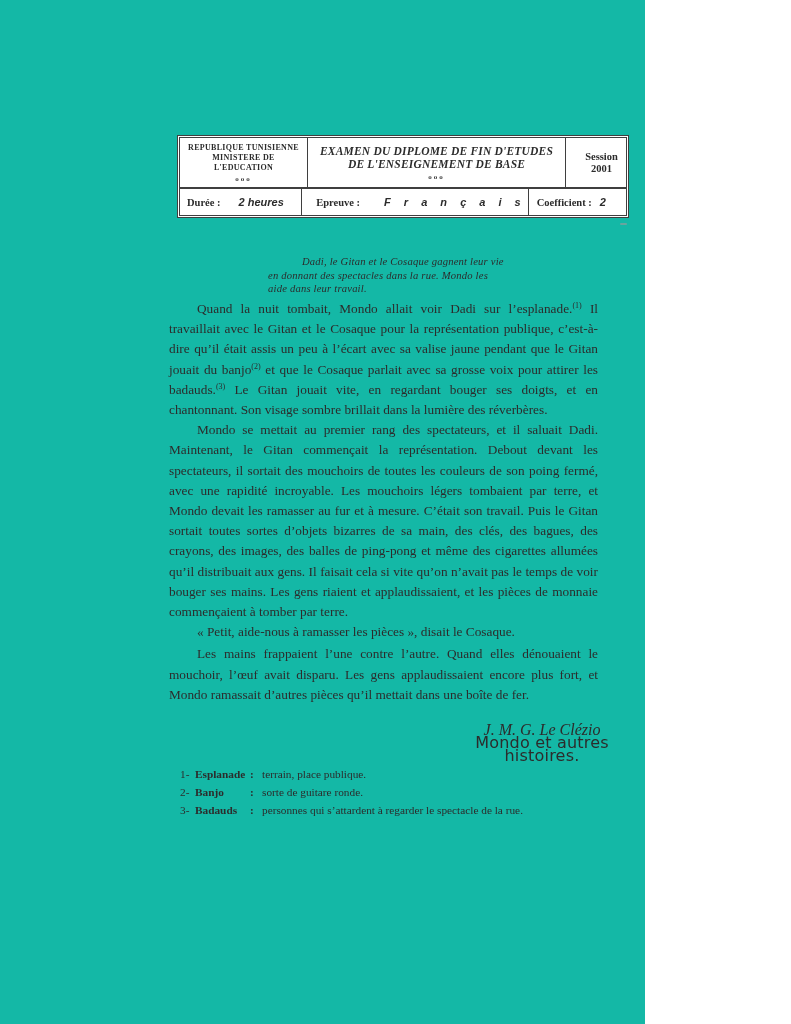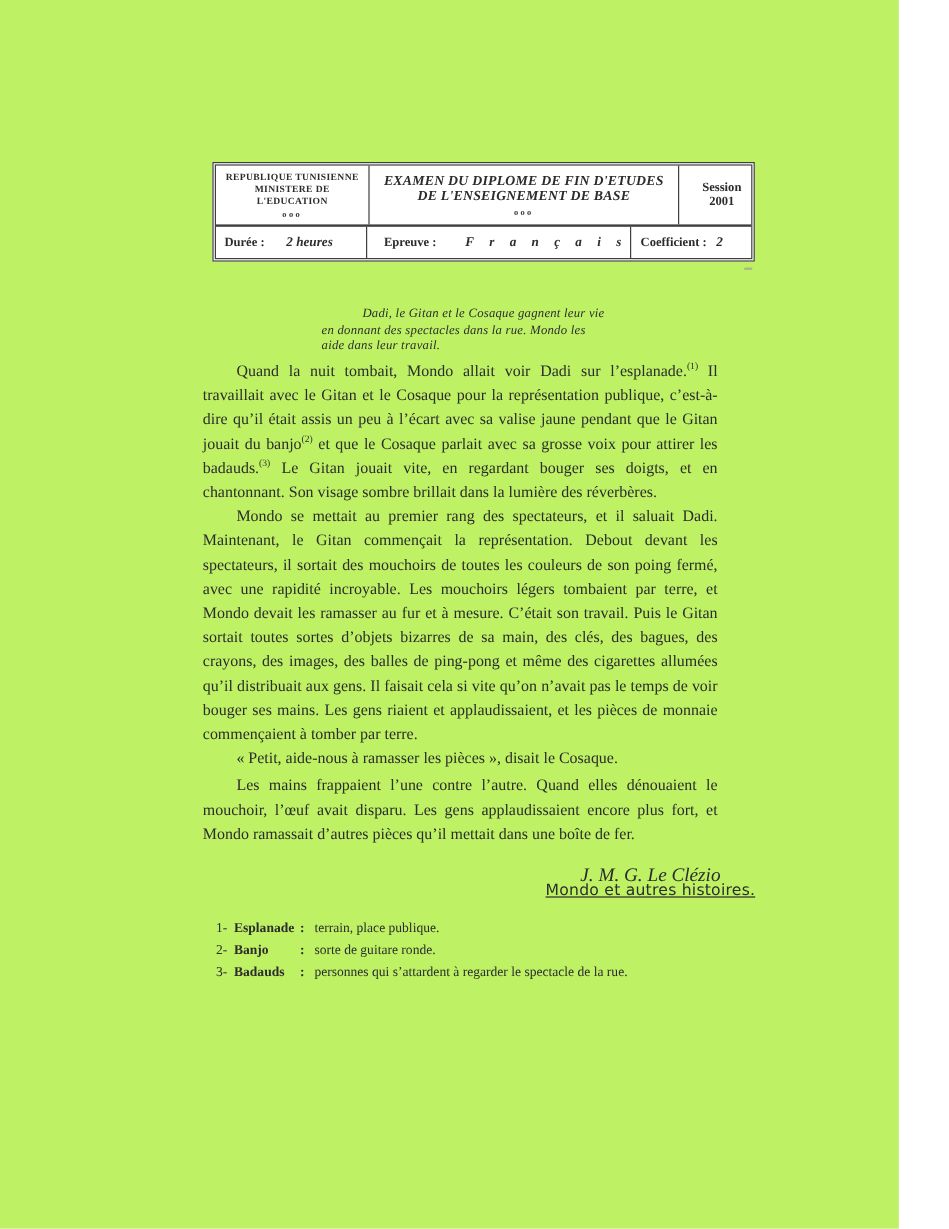--- a/index.html
+++ b/index.html
@@ -1,20 +1,20 @@
 <!DOCTYPE html>
 <html><head>
 <meta charset="utf-8">
 <style>
   html,body { margin:0; padding:0; background:#fff; }
   .page {
     position: relative;
-    width: 749px;
+    width: 645px;
     height: 1024px;
-    background: #bef264;
+    background: #14b8a6;
     font-family: "Liberation Serif", "DejaVu Serif", serif;
     color: #2c2c2c;
     overflow: hidden;
     filter: blur(0.25px);
   }
   .page * { box-sizing: border-box; }
   
   .header-table {
     position: absolute;
     left: 177px; top: 135px;
@@ -36,21 +36,21 @@
   .cell-session { width: 61px; padding-left: 13px; }
   .cell-duree { width: 126px; flex-direction: row; justify-content: flex-start; padding-left: 7px; }
   .cell-epreuve { flex: 1; flex-direction: row; justify-content: flex-start; padding-left: 14px; }
   .cell-coefficient { width: 102px; flex-direction: row; justify-content: flex-start; padding-left: 8px; }
   .institution-line { font-size: 8px; font-weight: bold; letter-spacing: .3px; line-height: 10px; text-align:center; }
   .ornament { font-size: 7px; font-weight: bold; letter-spacing: 2px; line-height: 8px; margin-top: 2px; color:#3a3a3a; }
   .exam-line { font-size: 11.5px; font-weight: bold; font-style: italic; line-height: 13px; text-align: center; letter-spacing:.2px; }
   .session-label, .session-year { font-size: 10.5px; font-weight: bold; line-height: 12px; }
   .ht-label { font-size: 10.5px; font-weight: bold; white-space: nowrap; }
   .ht-value {
-    font-family: Liberation Serif, serif;
+    font-family: Liberation Sans, sans-serif;
     font-size: 11px; font-weight: bold; font-style: italic;
     margin-left: 18px; white-space: nowrap;
   }
   .ht-value-spaced { letter-spacing: 5px; margin-left: 24px; }
   .cell-coefficient .ht-value { margin-left: 8px; }
   
   .scan-speck { position:absolute; left:620px; top:223px; width:7px; height:2px; background:#9a9a9a; opacity:.65; border-radius:1px; }
   
   .introduction {
     position: absolute; left: 268px; top: 255px; width: 250px;
@@ -62,21 +62,21 @@
   .passage {
     position: absolute; left: 169px; top: 299px; width: 429px;
     font-size: 13.3px; line-height: 20.2px; text-align: justify;
   }
   .passage p { margin: 0; text-indent: 28px; }
   .passage p.gap { margin-top: 2px; }
   .passage sup { font-size: 8px; line-height: 0; letter-spacing:0; }
   
   .attribution { position: absolute; left: 452px; top: 723px; width: 180px; text-align: center; }
   .attribution-author { font-style: italic; font-size: 16px; line-height: 13px; }
-  .attribution-work { font-family: "DejaVu Sans", sans-serif; font-size: 13px; line-height: 13px; letter-spacing:.2px;text-decoration:underline; }
+  .attribution-work { font-family: "DejaVu Sans", sans-serif; font-size: 16px; line-height: 13px; letter-spacing:.2px; }
   
   .footnotes { position: absolute; left: 180px; top: 767px; width: 420px; font-size: 11.3px; }
   .fn-row { display: flex; line-height: 14.5px; margin-bottom: 3.5px; }
   .fn-row-3 { margin-top: 2px; }
   .fn-num { width: 15px; }
   .fn-term { width: 55px; font-weight: bold; }
   .fn-colon { width: 12px; font-weight: bold; text-align:left; }
   .fn-def { flex: 1; }
 </style>
 </head>

